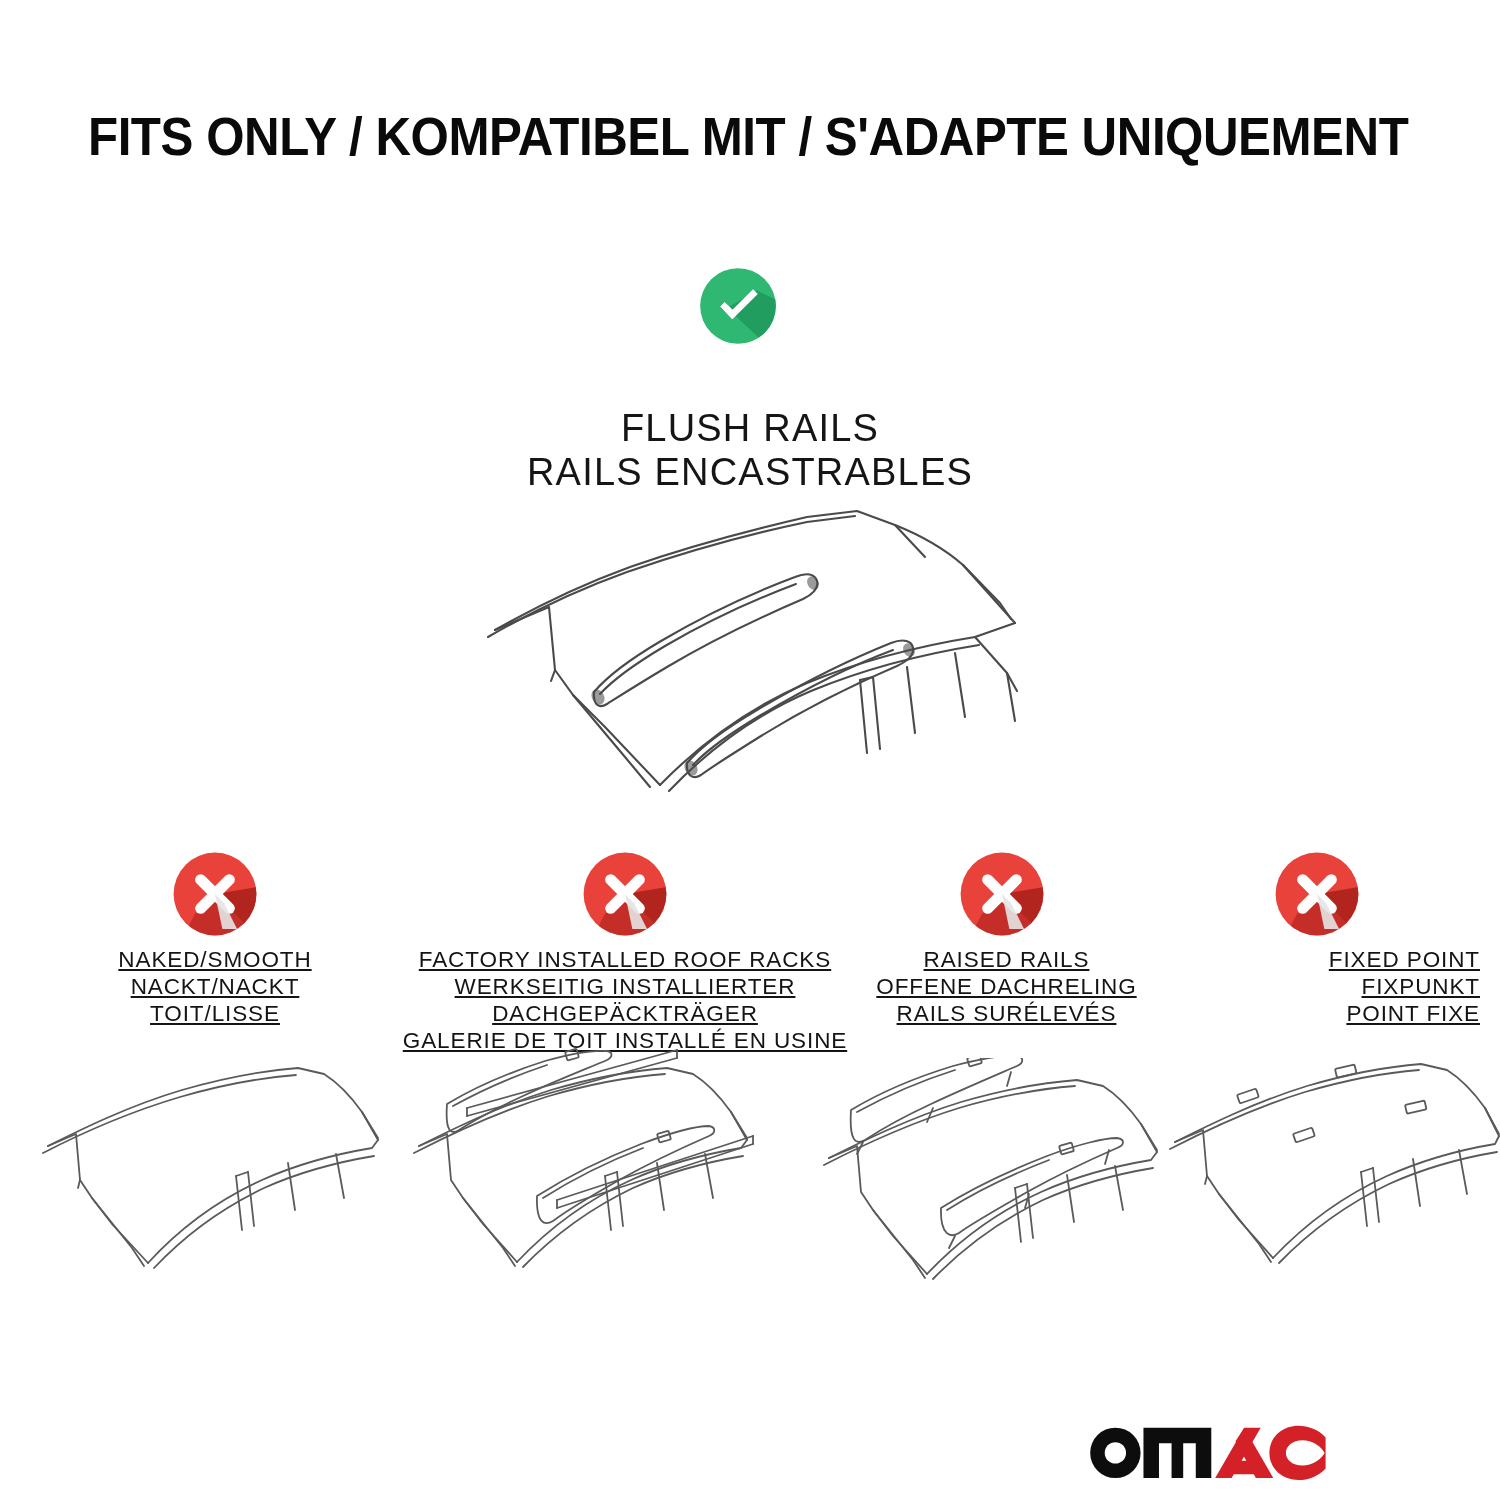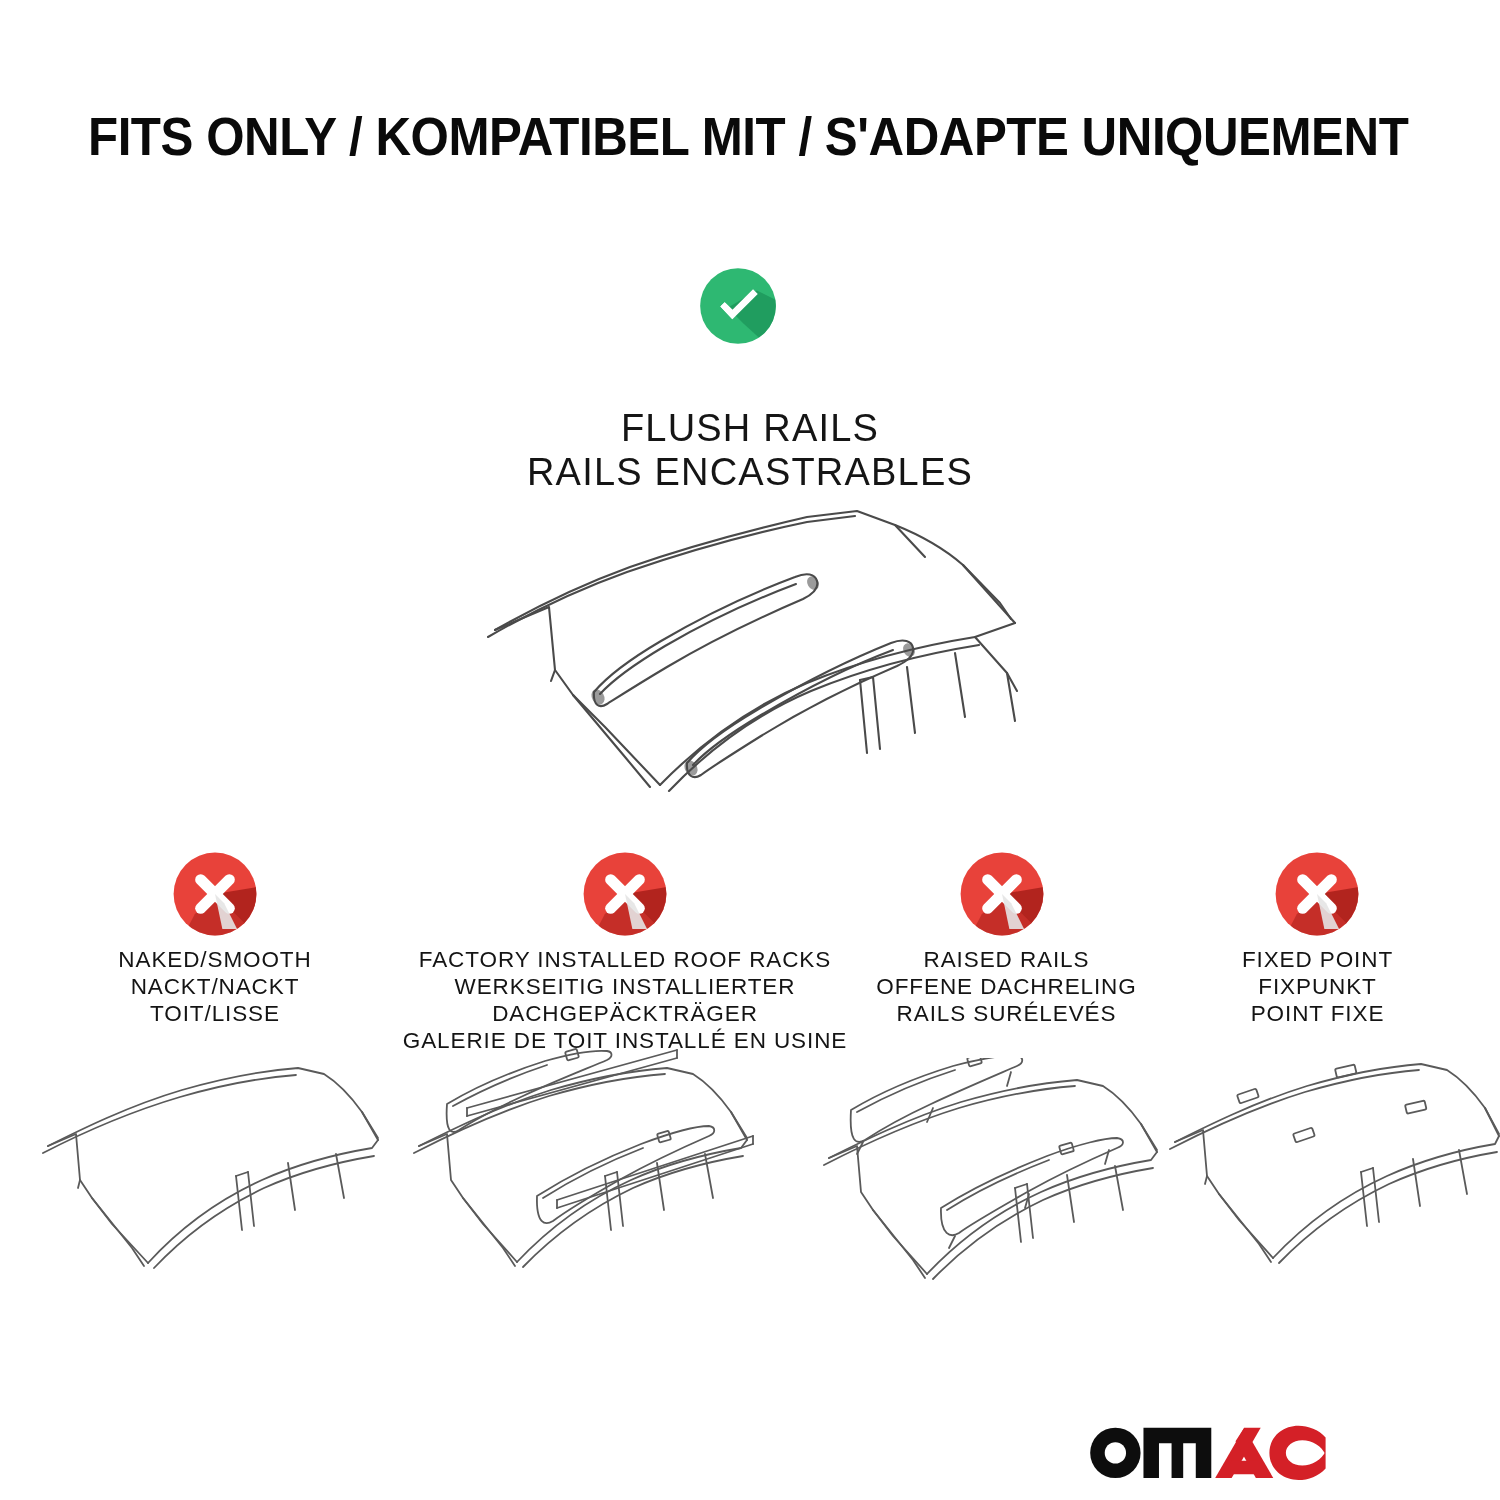--- a/index.html
+++ b/index.html
@@ -66,20 +66,21 @@
   }
   .col .caption{
     position:absolute;
     top:98px;
     text-align:center;
     font-size:22.5px;
     line-height:1.2;
     letter-spacing:0.9px;
     color:#141414;
     white-space:nowrap;
+    text-decoration:underline;
   }
   .col .caption div{white-space:nowrap;}
   .col .illu{
     position:absolute;
     width:100%;
   }
 
   .c1{left:45px;width:340px;}
   .c1 .x-icon{left:124px;}
   .c1 .caption{left:0;width:340px;}
@@ -90,21 +91,21 @@
   .c2 .caption{left:0;width:450px;}
   .c2 .illu{left:5px;top:200px;height:225px;}
 
   .c3{left:825px;width:355px;}
   .c3 .x-icon{left:131px;}
   .c3 .caption{left:4px;width:355px;}
   .c3 .illu{left:-10px;top:210px;height:220px;}
 
   .c4{left:1155px;width:325px;}
   .c4 .x-icon{left:116px;}
-  .c4 .caption{left:0;width:325px;}
+  .c4 .caption{left:0;width:325px;text-align:right;}
   .c4 .illu{left:10px;top:210px;height:220px;}
 
   
   .logo{
     position:absolute;
     right:25px;bottom:20px;
     width:245px;height:62px;
   }
   svg{display:block;}
 </style>

